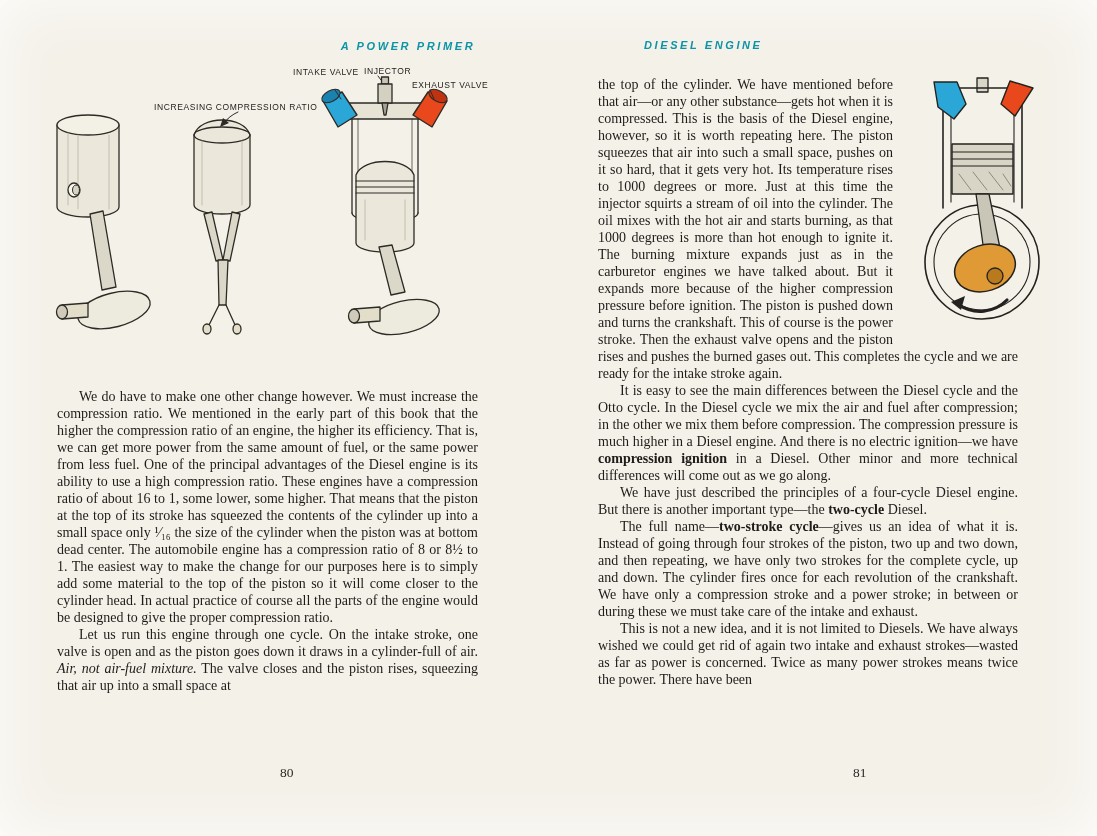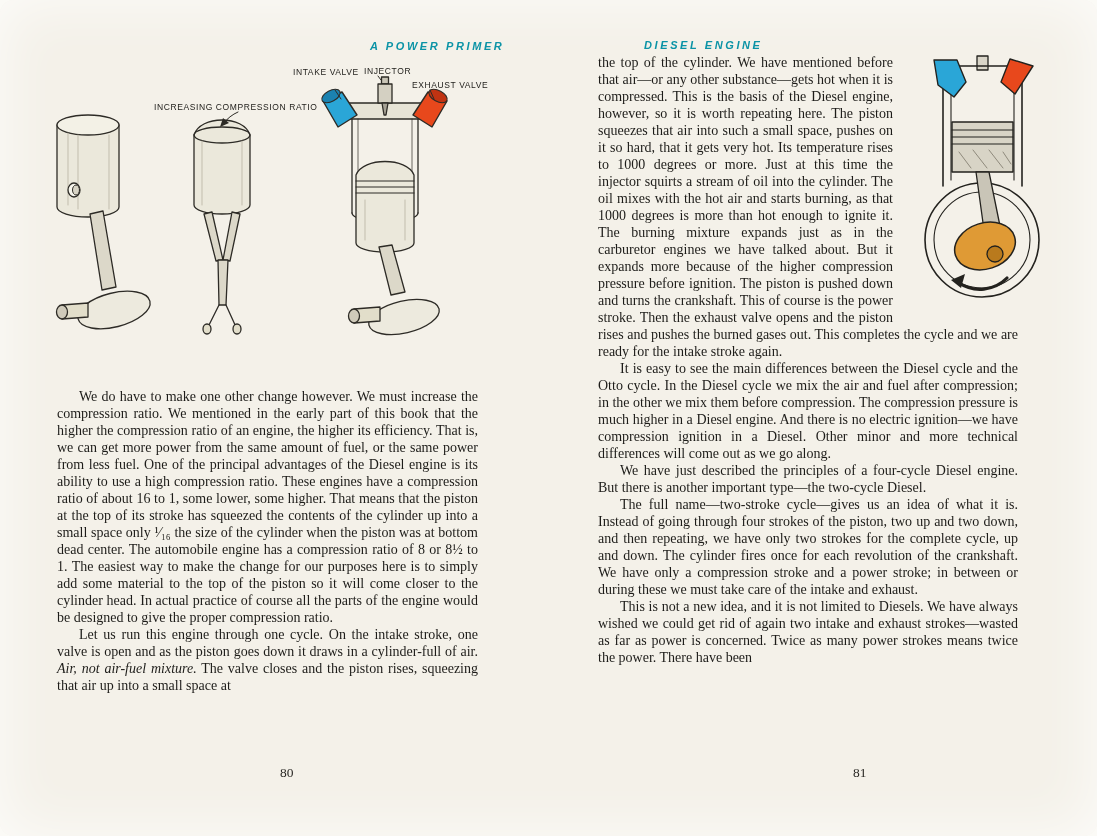--- a/index.html
+++ b/index.html
@@ -6,29 +6,29 @@
   .spread{
     position:relative;width:1097px;height:836px;background:#f4f1e9;
     border-radius:14px;overflow:hidden;
     font-family:"Liberation Serif","DejaVu Serif",serif;color:#1d1c19;
     box-shadow:inset 0 0 60px rgba(255,255,255,.8);
   }
   .running-head{
     position:absolute;font-family:"Liberation Sans","DejaVu Sans",sans-serif;
     font-style:italic;font-weight:bold;font-size:11px;letter-spacing:2.6px;color:#0b93a6;
   }
-  .rh-left{left:333px;top:40px;width:150px;text-align:left;margin-left:37px;}
+  .rh-left{left:333px;top:40px;width:150px;text-align:center;}
   .rh-right{left:600px;top:39px;margin-left:44px;}
   .body-text{position:absolute;font-size:14px;line-height:17px;text-align:justify;}
   .body-left{left:57px;top:388px;width:421px;}
-  .body-right{left:598px;top:54px;width:420px;}
+  .body-right{left:598px;top:76px;width:420px;}
   .body-text p{margin:0;text-indent:22px;}
   .body-text p.flush{text-indent:0;}
   em.ital{font-style:italic;}
-  strong.bld{font-weight:normal;}
+  strong.bld{font-weight:bold;}
   h2.section-heading{
     font-family:"Liberation Sans","DejaVu Sans",sans-serif;font-size:17.5px;font-weight:bold;
     color:#0b93a6;text-align:center;margin:12px 0 7px;letter-spacing:.4px;text-indent:0;
   }
   .ill-left{position:absolute;left:30px;top:55px;width:455px;height:332px;}
   .ill-label{
     position:absolute;font-family:"Liberation Sans","DejaVu Sans",sans-serif;
     font-size:8.5px;letter-spacing:.6px;color:#23221e;white-space:nowrap;padding-left:16px;
   }
   .float-ill{float:right;width:155px;height:258px;margin:0 -44px 8px 14px;}

